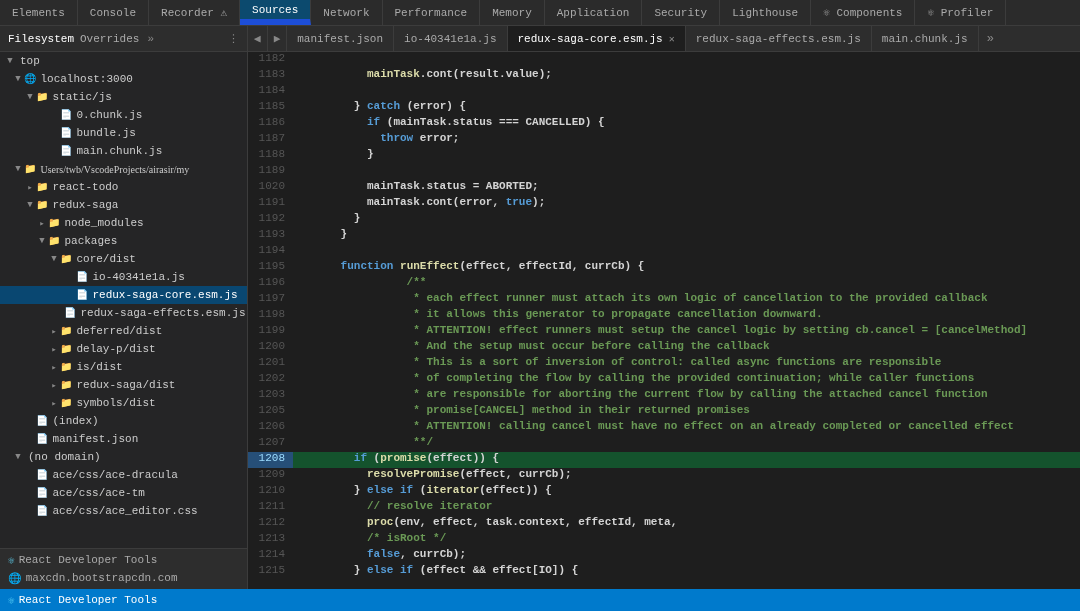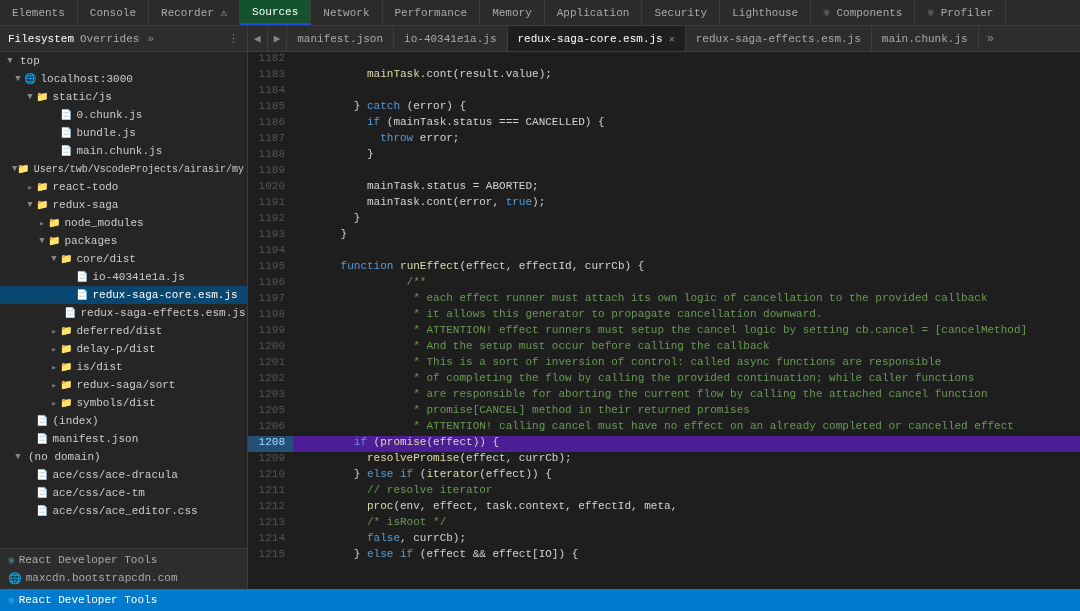--- a/index.html
+++ b/index.html
@@ -29,22 +29,22 @@
       display: flex;
       align-items: center;
       color: #aaa;
       cursor: pointer;
       font-size: 11px;
       border-right: 1px solid #3c3c3c;
       white-space: nowrap;
     }
     .top-tab.active {
       color: #fff;
-      background: #14532d;
-      border-bottom: 2px solid #1d4ed8;
+      background: #0c4a6e;
+      border-bottom: 6px solid #1d4ed8;
     }
 
     
     .main-layout {
       display: flex;
       flex: 1;
       overflow: hidden;
     }
 
     
@@ -174,27 +174,28 @@
       height: 16px;
       vertical-align: top;
     }
     .line-content {
       padding: 0 8px;
       white-space: pre;
       font-size: 11px;
       height: 16px;
       vertical-align: top;
       color: #d4d4d4;
+      font-weight: bold;
     }
     tr.highlighted .line-num {
       background: #264f78;
       color: #9cdcfe;
     }
     tr.highlighted .line-content {
-      background: #4c1d95;
+      background: #14532d;
     }
 
     
     .kw { color: #569cd6; }
     .fn { color: #dcdcaa; }
     .comment { color: #6a9955; }
 
     
     .status-bar {
       height: 22px;
@@ -312,21 +313,21 @@
       </div>
       <div class="tree-item" style="padding-left:48px;">
         <span class="tree-arrow"></span>
         <span class="tree-icon file-icon-js">📄</span>
         <span>main.chunk.js</span>
       </div>
 
       <div class="tree-item" style="padding-left:12px;">
         <span class="tree-arrow">▼</span>
         <span class="tree-icon folder-icon">📁</span>
-        <span style="font-size:10px;">Users/twb/VscodeProjects/airasir/my</span>
+        <span style="font-size:10px;font-family:Liberation Serif, serif;">Users/twb/VscodeProjects/airasir/my</span>
       </div>
 
       <div class="tree-item" style="padding-left:24px;">
         <span class="tree-arrow">▸</span>
         <span class="tree-icon folder-icon">📁</span>
         <span>react-todo</span>
       </div>
 
       <div class="tree-item" style="padding-left:24px;">
         <span class="tree-arrow">▼</span>
@@ -384,21 +385,21 @@
 
       <div class="tree-item" style="padding-left:48px;">
         <span class="tree-arrow">▸</span>
         <span class="tree-icon folder-icon">📁</span>
         <span>is/dist</span>
       </div>
 
       <div class="tree-item" style="padding-left:48px;">
         <span class="tree-arrow">▸</span>
         <span class="tree-icon folder-icon">📁</span>
-        <span>redux-saga/sort</span>
+        <span>redux-saga/dist</span>
       </div>
 
       <div class="tree-item" style="padding-left:48px;">
         <span class="tree-arrow">▸</span>
         <span class="tree-icon folder-icon">📁</span>
         <span>symbols/dist</span>
       </div>
 
       <div class="tree-item" style="padding-left:24px;">
         <span class="tree-arrow"></span>
@@ -563,20 +564,24 @@
               <td class="line-content">        <span class="comment">         * are responsible for aborting the current flow by calling the attached cancel function</span></td>
             </tr>
             <tr>
               <td class="line-num">1205</td>
               <td class="line-content">        <span class="comment">         * promise[CANCEL] method in their returned promises</span></td>
             </tr>
             <tr>
               <td class="line-num">1206</td>
               <td class="line-content">        <span class="comment">         * ATTENTION! calling cancel must have no effect on an already completed or cancelled effect</span></td>
             </tr>
+            <tr>
+              <td class="line-num">1207</td>
+              <td class="line-content">        <span class="comment">         **/</span></td>
+            </tr>
             <tr class="highlighted">
               <td class="line-num">1208</td>
               <td class="line-content">        <span class="kw">if</span> (<span class="fn">promise</span>(effect)) {</td>
             </tr>
             <tr>
               <td class="line-num">1209</td>
               <td class="line-content">          <span class="fn">resolvePromise</span>(effect, currCb);</td>
             </tr>
             <tr>
               <td class="line-num">1210</td>

